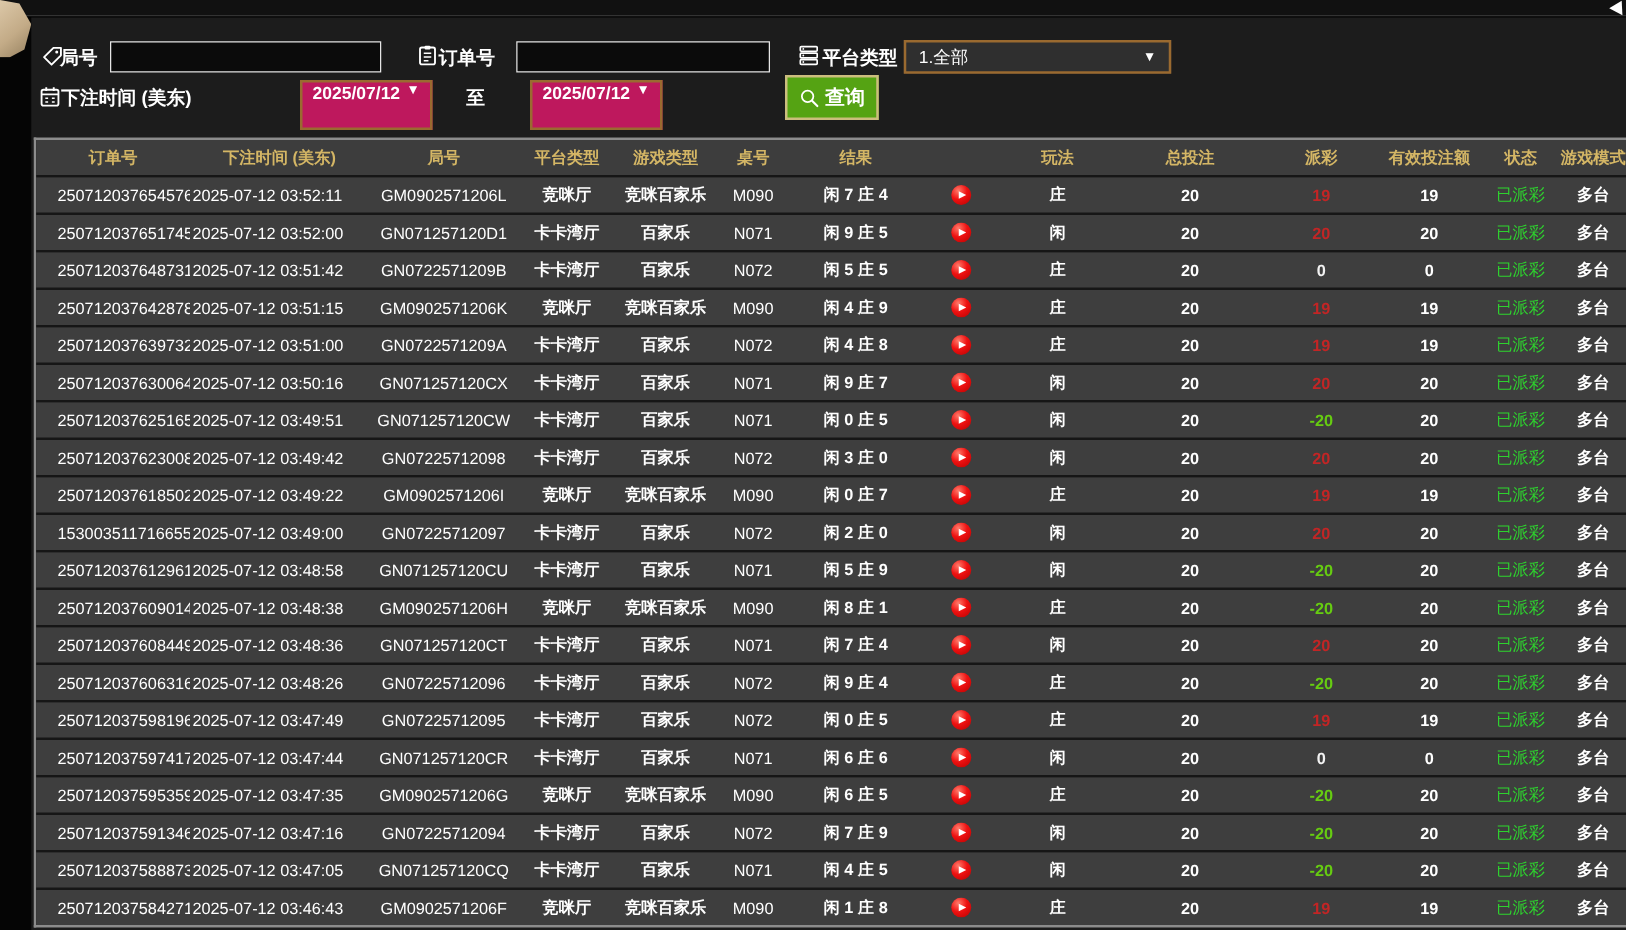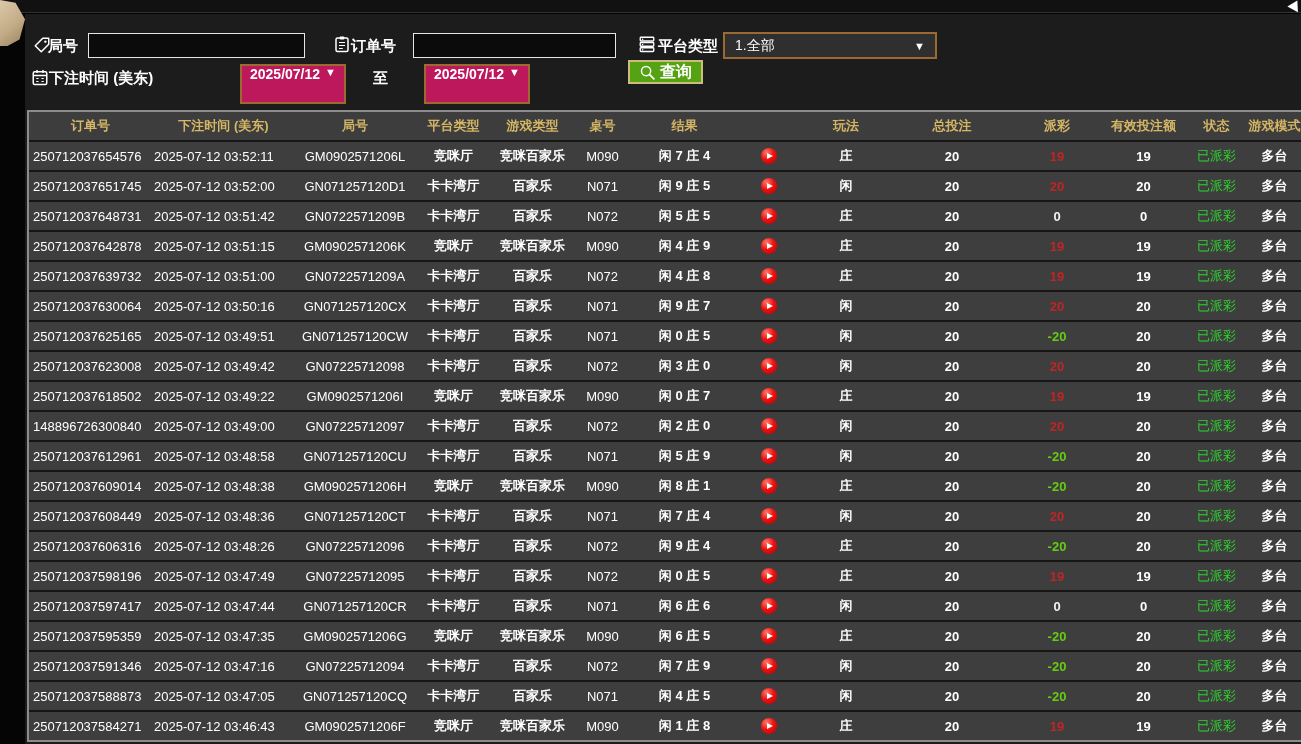--- a/index.html
+++ b/index.html
@@ -37,42 +37,42 @@
   }
   .select-box .arrow { font-size:11px; color:#fff; }
   .date-btn {
     position:absolute; height:40px; background:#be185d;
     border:2px solid var(--border-orange); color:#fff;
     font-size:14px; font-weight:bold;
     display:flex; align-items:flex-start; justify-content:center; gap:5px; cursor:pointer;
   }
   .date-btn .arrow { font-size:11px; }
   .query-btn {
-    position:absolute; height:24px; background:var(--button-green);
+    position:absolute; height:36px; background:var(--button-green);
     border:2px solid #ccbd7e; color:#fff; font-size:16px; font-weight:bold;
     display:flex; align-items:center; gap:4px; padding:0 9px; cursor:pointer;
   }
   .query-btn svg { width:17px; height:17px; }
 
   
   .bet-table {
     position:absolute; left:2px; top:96px; width:1274px; height:632px;
     background:#151515;
     border-top:2px solid #8c8c8c; border-left:2px solid #8c8c8c; border-bottom:2px solid #8c8c8c;
     display:flex; flex-direction:column;
   }
   .trow {
     flex:1; display:grid;
     grid-template-columns:123px 143px 120px 77px 81px 59px 105px 63px 92px 120px 90px 83px 63px 1fr;
     align-items:center; background:#3e3e3e; border-bottom:2px solid #161616;
     font-size:13px; min-height:0;
   }
   .trow:last-child { border-bottom:none; }
   .trow > div { text-align:center; white-space:nowrap; overflow:hidden; }
-  .trow .c-order { text-align:left; padding-left:4px; }
+  .trow .c-order { text-align:left; padding-left:4px;margin-left:13px; }
   .trow .c-time  { text-align:left; padding-left:2px; }
   .thead { background:#3d3d3d; }
   .thead > div { color:var(--gold); font-weight:bold; font-size:13px; }
   .c-result, .c-bet, .c-platform, .c-game, .c-mode { font-weight:bold; }
   .c-total, .c-valid { font-weight:bold; }
   .c-payout { font-weight:bold; }
   .c-payout.pos  { color:var(--payout-pos); }
   .c-payout.neg  { color:var(--payout-neg); }
   .c-payout.zero { color:#f2f2f2; }
   .c-status { color:var(--status-green); }
@@ -366,21 +366,21 @@
         </div>
         <div class="c-bet">庄</div>
         <div class="c-total">20</div>
         <div class="c-payout pos">19</div>
         <div class="c-valid">19</div>
         <div class="c-status">已派彩</div>
         <div class="c-mode">多台</div>
       </div>
     
       <div class="trow">
-        <div class="c-order">148896726300840</div>
+        <div class="c-order">153003511716655</div>
         <div class="c-time">2025-07-12 03:49:00</div>
         <div class="c-round">GN07225712097</div>
         <div class="c-platform">卡卡湾厅</div>
         <div class="c-game">百家乐</div>
         <div class="c-tableno">N072</div>
         <div class="c-result">闲 2 庄 0</div>
         <div class="c-play">
           <span class="play-btn">
               <span class="tri"></span>
             </span>

